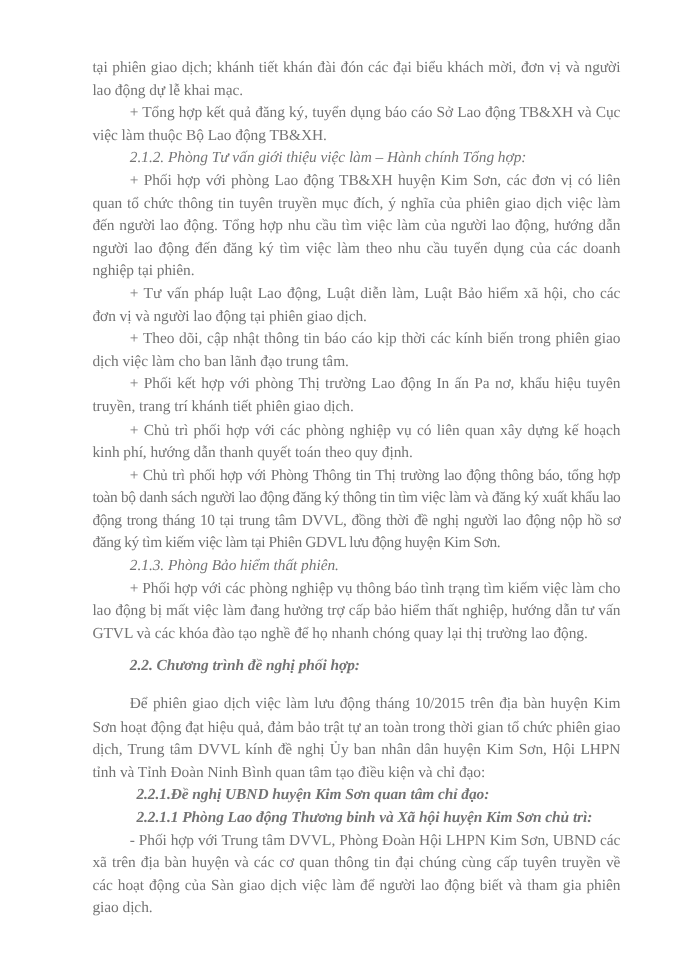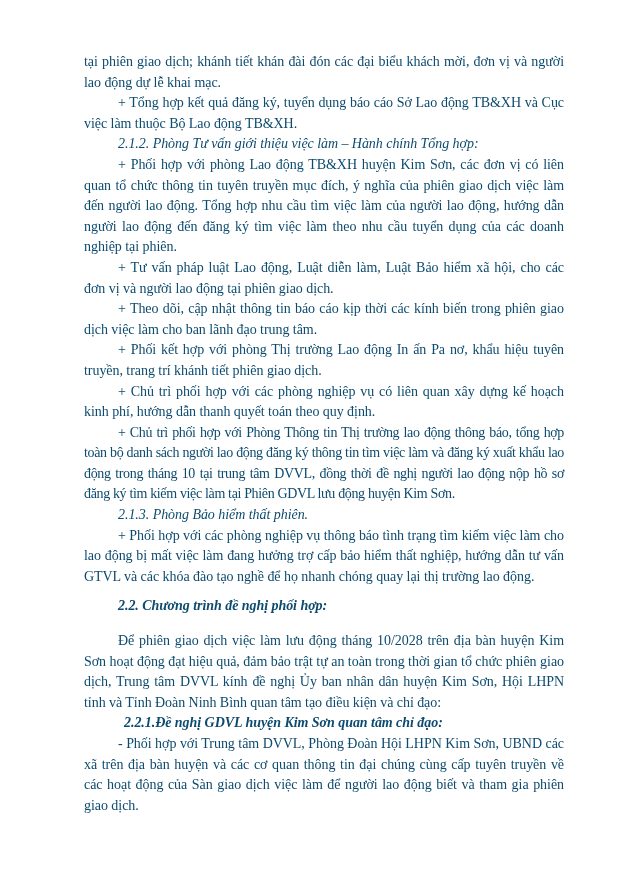--- a/index.html
+++ b/index.html
@@ -6,21 +6,21 @@
     margin: 0;
     padding: 0;
     background: #ffffff;
   }
   .page {
     position: relative;
     width: 620px;
     height: 877px;
     box-sizing: border-box;
     background: #ffffff;
-    color: #0c4a6e;
+    color: #737373;
     padding: 52px 56px 0 84px;
     overflow: hidden;
     font-family: "Liberation Serif", "DejaVu Serif", serif;
     font-size: 14px;
     line-height: 20.6px;
     text-align: justify;
     letter-spacing: -0.05px;
   }
   .page p {
     margin: 0;
@@ -64,16 +64,17 @@
   <p class="ih">2.1.2. Phòng Tư vấn giới thiệu việc làm – Hành chính Tổng hợp:</p>
   <p>+ Phối hợp với phòng Lao động TB&amp;XH huyện Kim Sơn, các đơn vị có liên quan tổ chức thông tin tuyên truyền mục đích, ý nghĩa của phiên giao dịch việc làm đến người lao động. Tổng hợp nhu cầu tìm việc làm của người lao động, hướng dẫn người lao động đến đăng ký tìm việc làm theo nhu cầu tuyển dụng của các doanh nghiệp tại phiên.</p>
   <p>+ Tư vấn pháp luật Lao động, Luật diễn làm, Luật Bảo hiểm xã hội, cho các đơn vị và người lao động tại phiên giao dịch.</p>
   <p>+ Theo dõi, cập nhật thông tin báo cáo kịp thời các kính biến trong phiên giao dịch việc làm cho ban lãnh đạo trung tâm.</p>
   <p>+ Phối kết hợp với phòng Thị trường Lao động In ấn Pa nơ, khẩu hiệu tuyên truyền, trang trí khánh tiết phiên giao dịch.</p>
   <p>+ Chủ trì phối hợp với các phòng nghiệp vụ có liên quan xây dựng kế hoạch kinh phí, hướng dẫn thanh quyết toán theo quy định.</p>
   <p class="cond">+ Chủ trì phối hợp với Phòng Thông tin Thị trường lao động thông báo, tổng hợp toàn bộ danh sách người lao động đăng ký thông tin tìm việc làm và đăng ký xuất khẩu lao động trong tháng 10 tại trung tâm DVVL, đồng thời đề nghị người lao động nộp hồ sơ đăng ký tìm kiếm việc làm tại Phiên GDVL lưu động huyện Kim Sơn.</p>
   <p class="ih">2.1.3. Phòng Bảo hiểm thất phiên.</p>
   <p>+ Phối hợp với các phòng nghiệp vụ thông báo tình trạng tìm kiếm việc làm cho lao động bị mất việc làm đang hưởng trợ cấp bảo hiểm thất nghiệp, hướng dẫn tư vấn GTVL và các khóa đào tạo nghề để họ nhanh chóng quay lại thị trường lao động.</p>
   <p class="h22">2.2. Chương trình đề nghị phối hợp:</p>
-  <p>Để phiên giao dịch việc làm lưu động tháng 10/2028 trên địa bàn huyện Kim Sơn hoạt động đạt hiệu quả, đảm bảo trật tự an toàn trong thời gian tổ chức phiên giao dịch, Trung tâm DVVL kính đề nghị Ủy ban nhân dân huyện Kim Sơn, Hội LHPN tỉnh và Tỉnh Đoàn Ninh Bình quan tâm tạo điều kiện và chỉ đạo:</p>
-  <p class="sub">2.2.1.Đề nghị GDVL huyện Kim Sơn quan tâm chỉ đạo:</p>
+  <p>Để phiên giao dịch việc làm lưu động tháng 10/2015 trên địa bàn huyện Kim Sơn hoạt động đạt hiệu quả, đảm bảo trật tự an toàn trong thời gian tổ chức phiên giao dịch, Trung tâm DVVL kính đề nghị Ủy ban nhân dân huyện Kim Sơn, Hội LHPN tỉnh và Tỉnh Đoàn Ninh Bình quan tâm tạo điều kiện và chỉ đạo:</p>
+  <p class="sub">2.2.1.Đề nghị UBND huyện Kim Sơn quan tâm chỉ đạo:</p>
+  <p class="sub">2.2.1.1 Phòng Lao động Thương binh và Xã hội huyện Kim Sơn chủ trì:</p>
   <p>- Phối hợp với Trung tâm DVVL, Phòng Đoàn Hội LHPN Kim Sơn, UBND các xã trên địa bàn huyện và các cơ quan thông tin đại chúng cùng cấp tuyên truyền về các hoạt động của Sàn giao dịch việc làm để người lao động biết và tham gia phiên giao dịch.</p>
 </div>
 
 </body></html>

